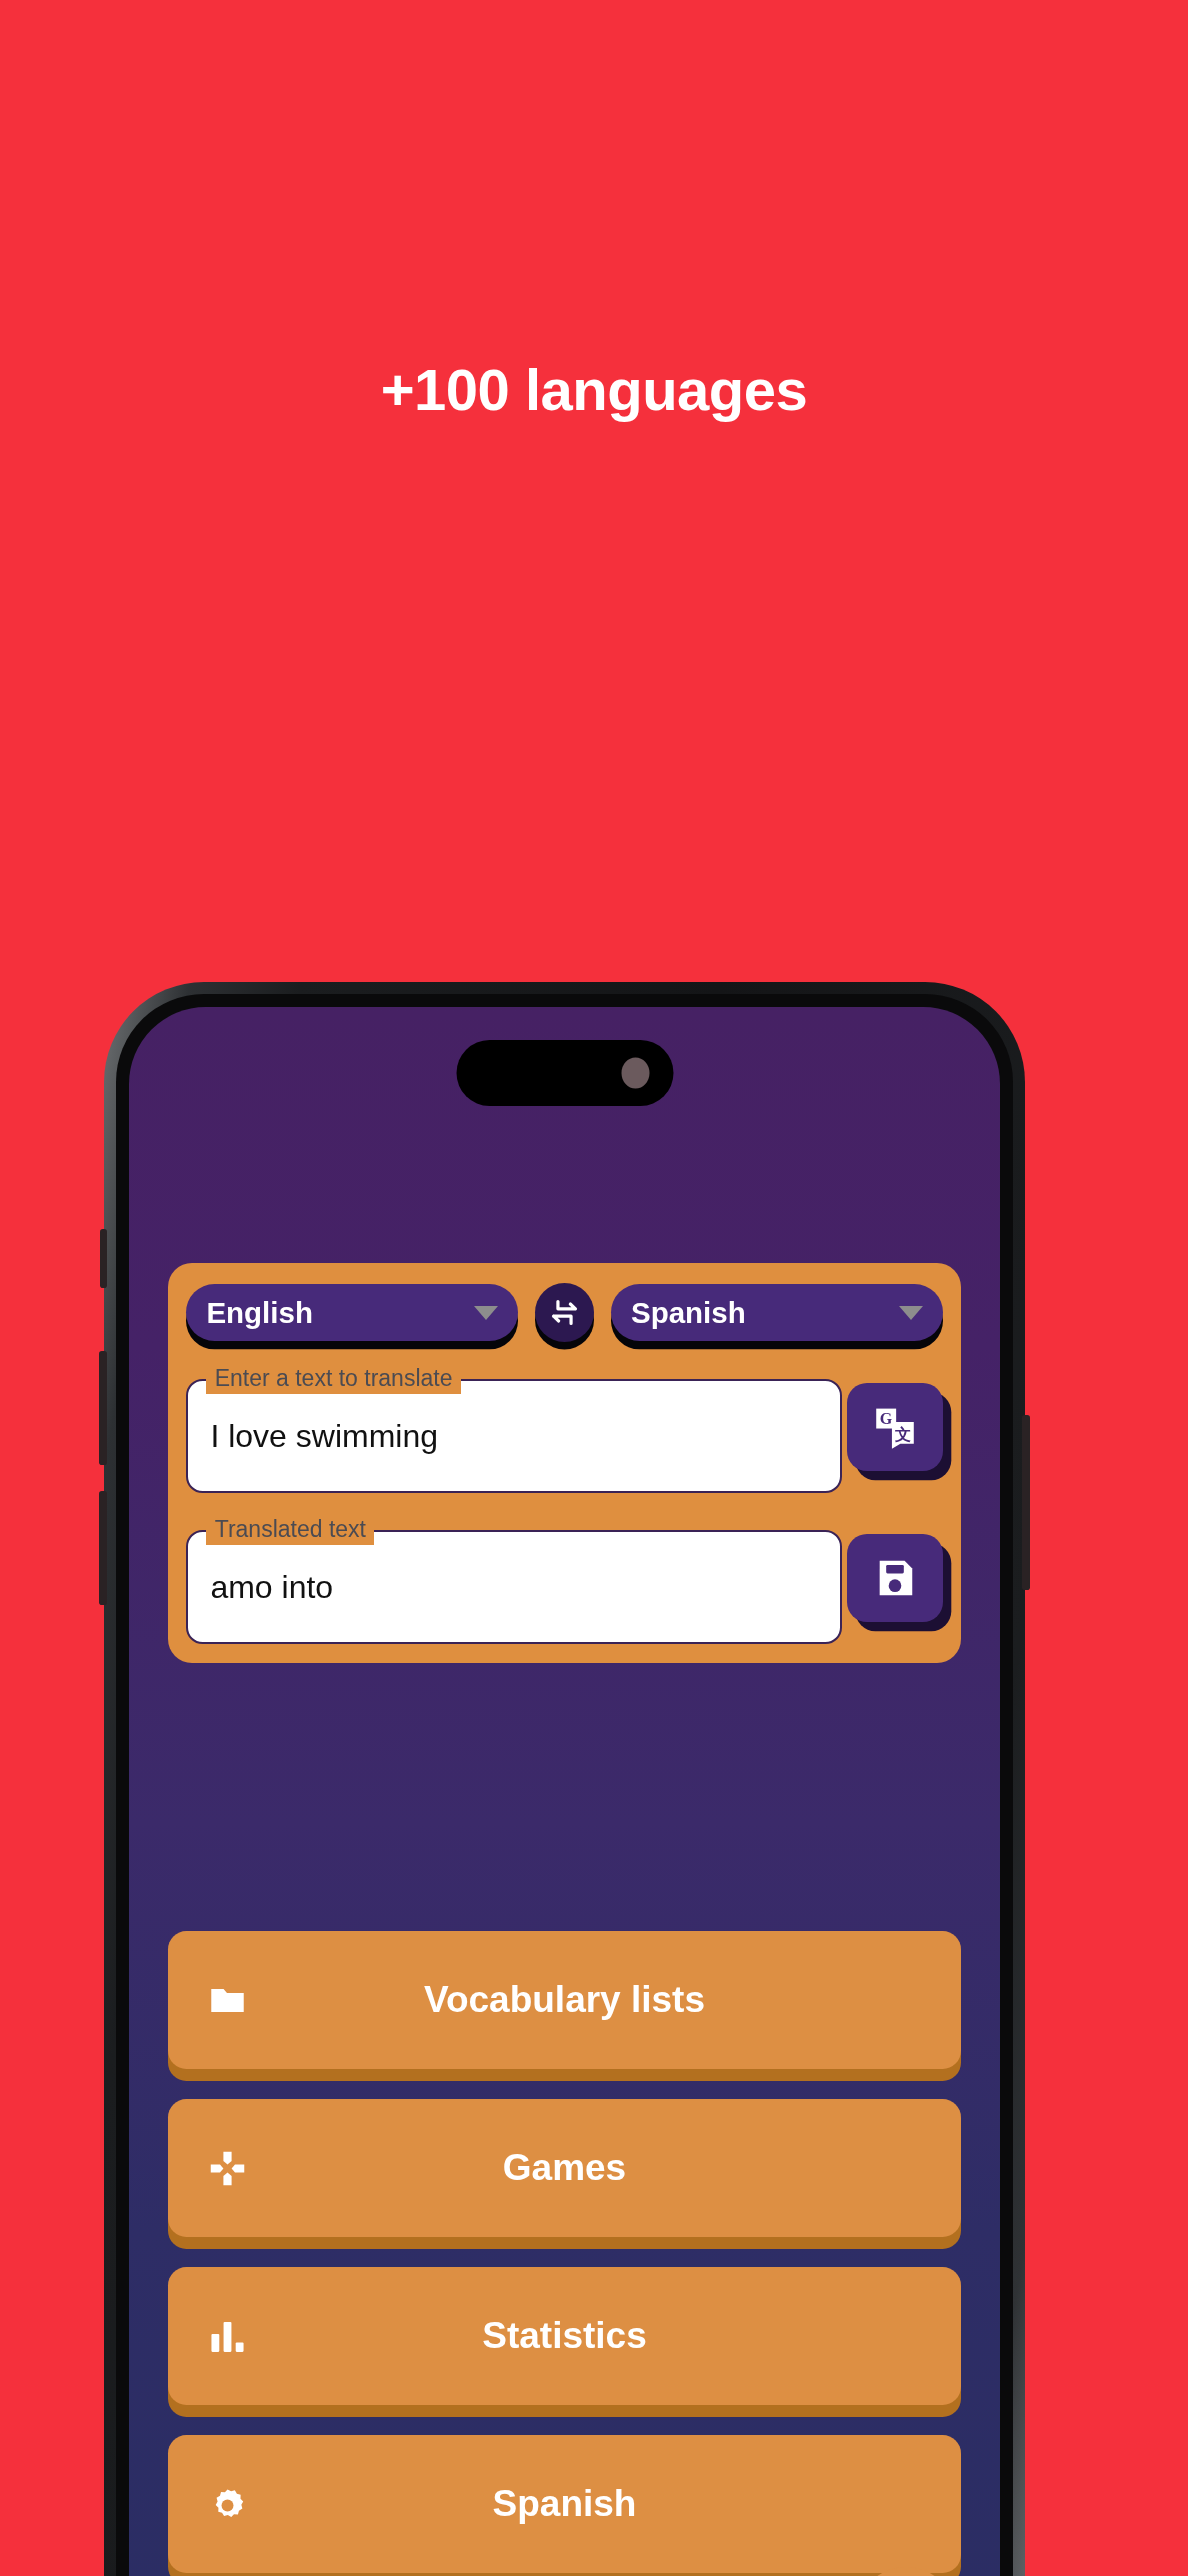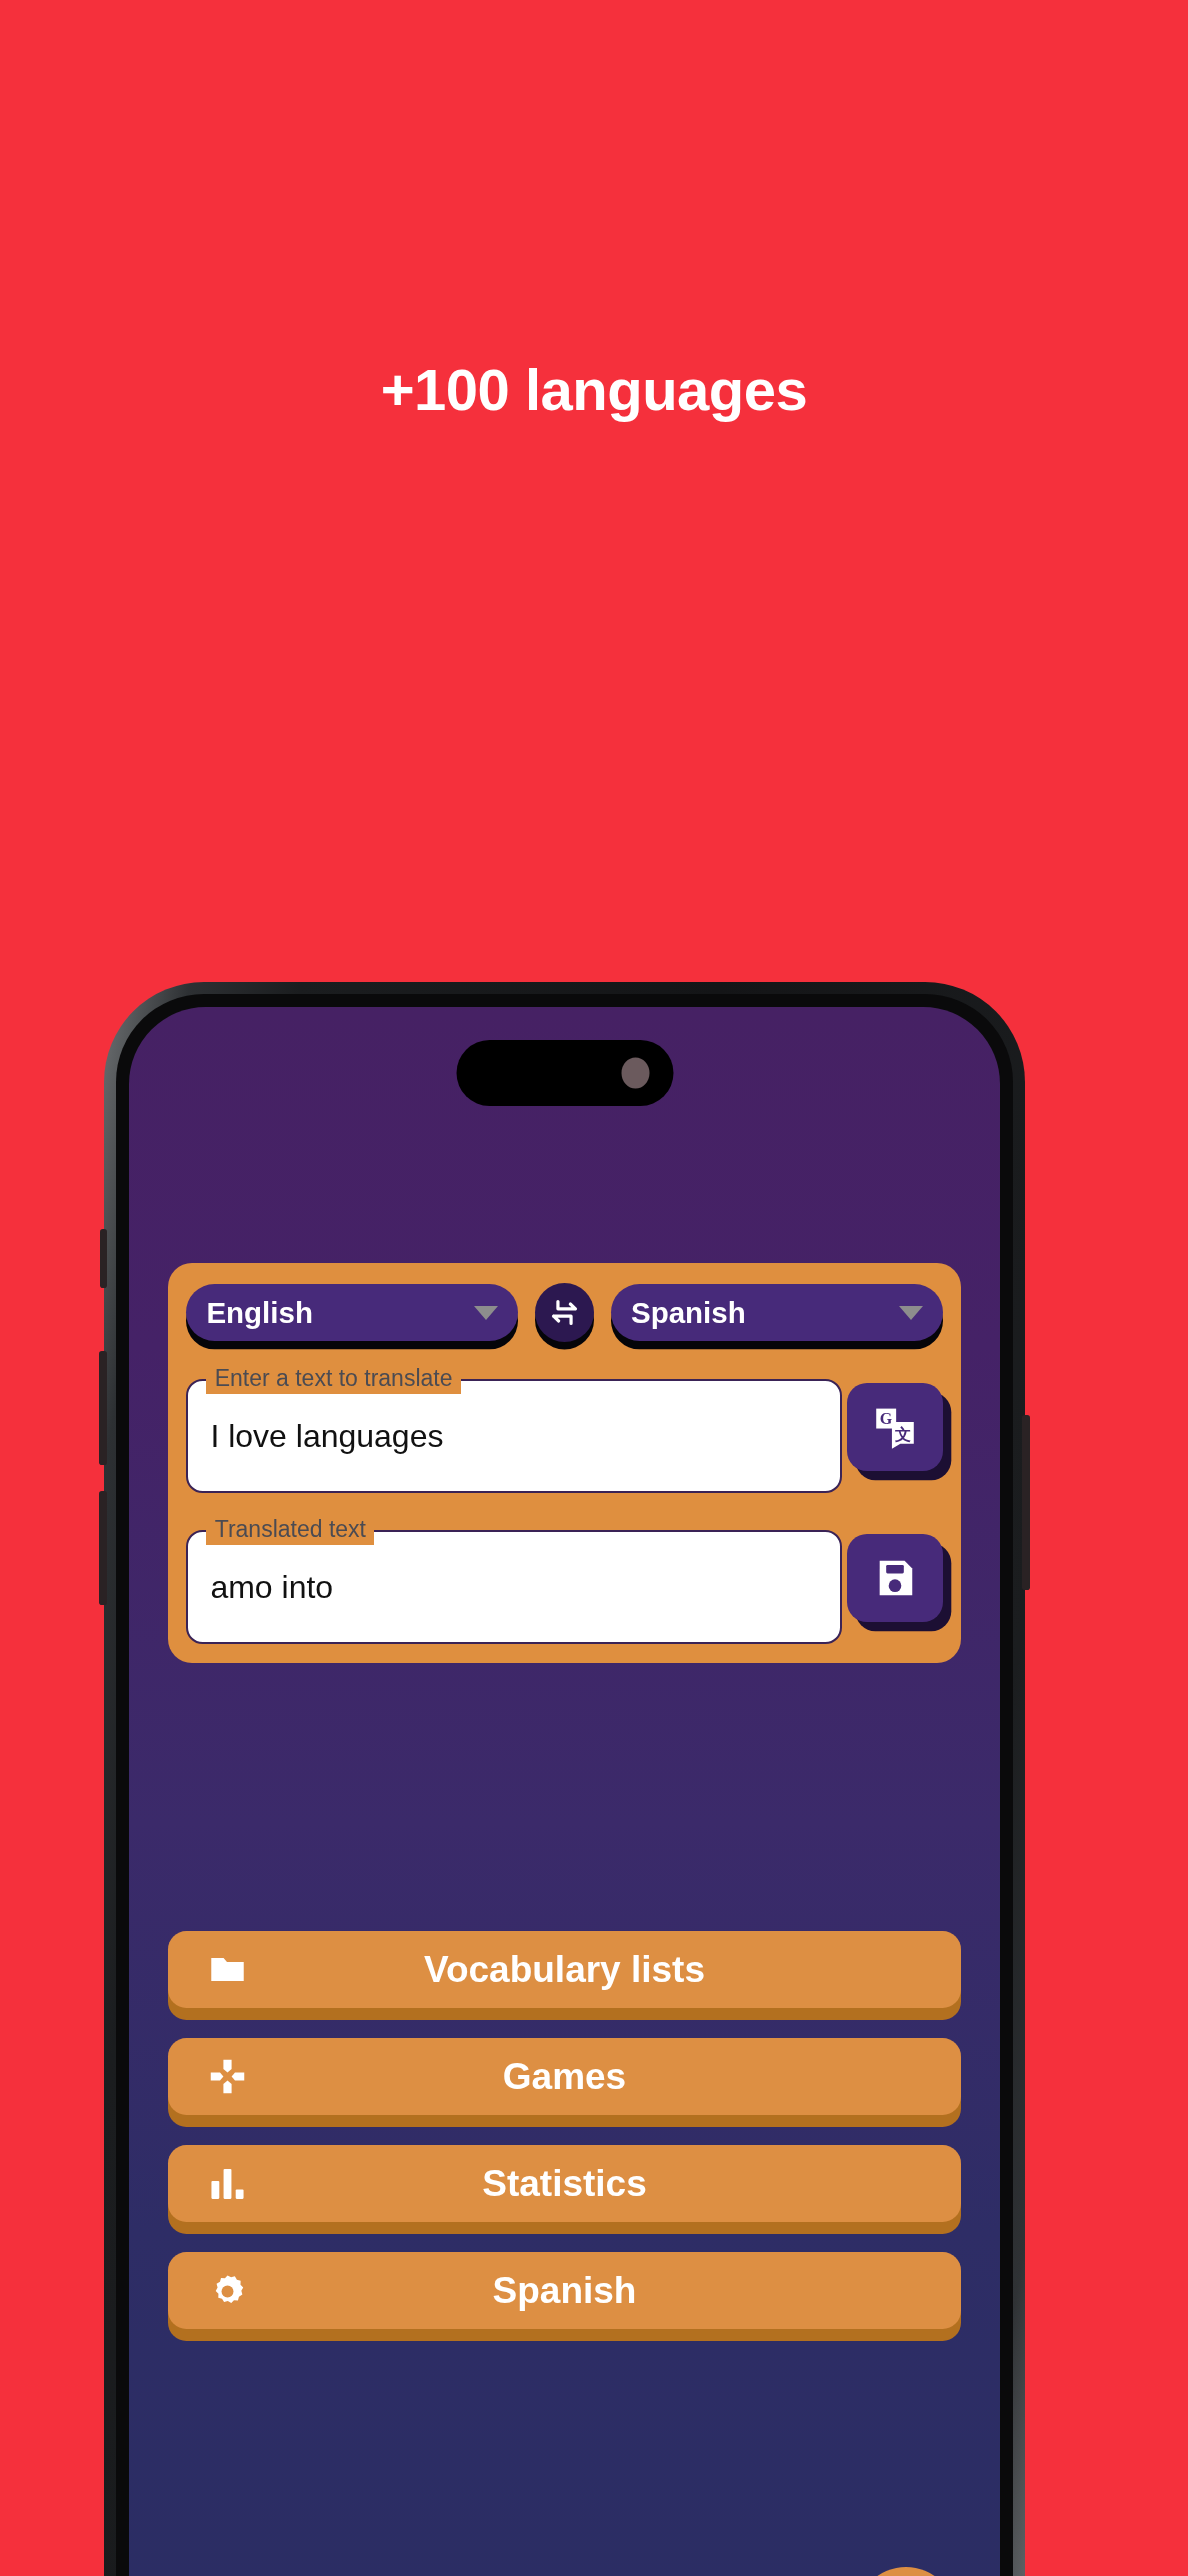--- a/index.html
+++ b/index.html
@@ -186,21 +186,21 @@
   }
   .action-btn svg { width:46px; height:46px; }
 
   
   .menu {
     position:absolute;
     left:39px; right:39px;
     top:924px;
   }
   .menu-btn {
-    height:77px;
+    height:138px;
     background:#dd8f43;
     border-radius:18.4px;
     display:flex;
     align-items:center;
     padding:0 33px;
     margin-bottom:30px;
     box-shadow:0 12px 0 #b3701f;
   }
   .menu-icon {
     width:53px;
@@ -272,21 +272,21 @@
           <div class="lang-select">
             <span class="lang-label">Spanish</span>
             <span class="caret"></span>
           </div>
         </div>
 
         <div class="field-row">
           <div class="field-wrap">
             <div class="field-legend">Enter a text to translate</div>
             <div class="field-box">
-              <span class="field-value">I love languages</span>
+              <span class="field-value">I love swimming</span>
             </div>
           </div>
           <div class="action-btn">
             <svg viewBox="0 0 24 24">
               <path d="M2.2 2.4 h10.4 v10.4 h-10.4 z" fill="#ffffff" rx="1"></path>
               <path d="M10.4 9.4 h11.4 v11.4 h-7 l-4.4 2.6 v-2.6 h-0 z" fill="#ffffff"></path>
               <text x="7.3" y="10.2" font-size="8.4" font-weight="bold" text-anchor="middle" fill="#472a7a" font-family="Liberation Serif, serif">G</text>
               <text x="16.2" y="18.6" font-size="8.4" font-weight="bold" text-anchor="middle" fill="#472a7a" font-family="Liberation Sans, sans-serif">文</text>
             </svg>
           </div>

